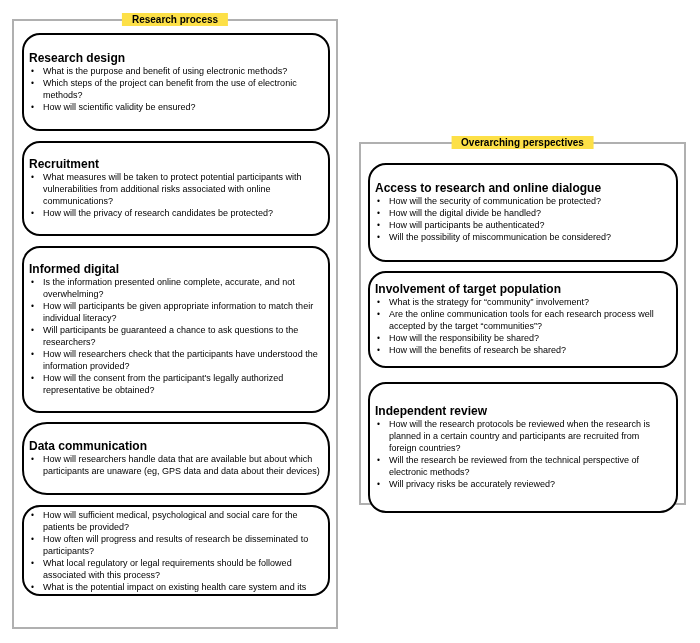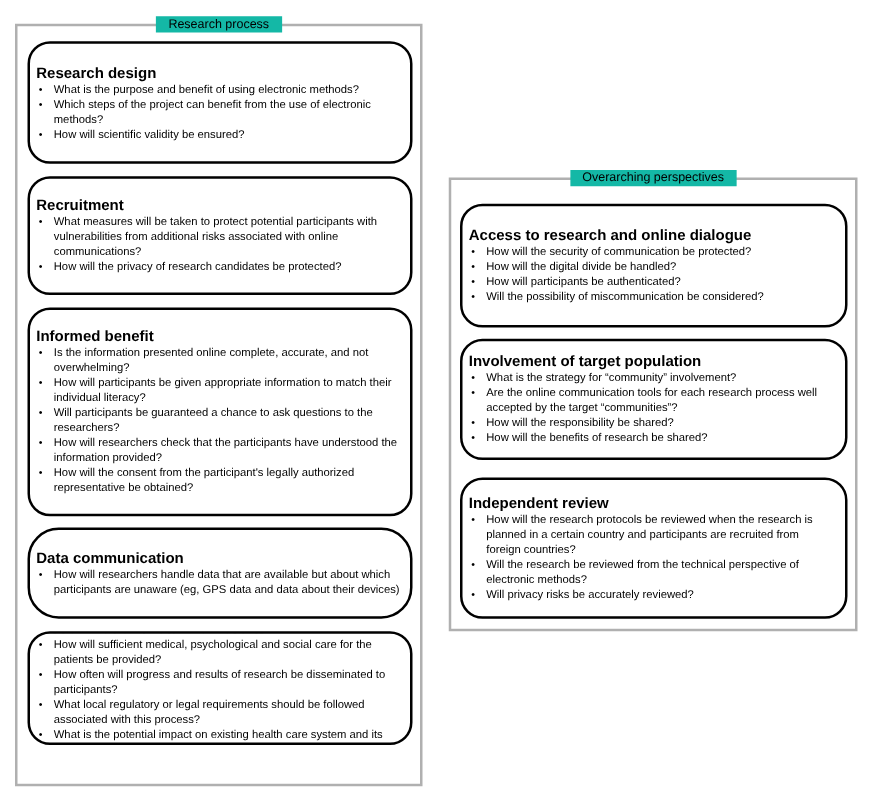--- a/index.html
+++ b/index.html
@@ -21,25 +21,25 @@
     background: #ffffff;
     box-sizing: border-box;
   }
   #left-panel  { left: 12px;  top: 19px;  width: 326px; height: 610px; }
   #right-panel { left: 359px; top: 142px; width: 327px; height: 363px; }
   .panel-title {
     position: absolute;
     top: -8px;
     left: 50%;
     transform: translateX(-50%);
-    background: #14b8a6;
+    background: #fde047;
     padding: 0 10px;
     font-size: 10px;
     line-height: 13px;
-    font-weight: normal;
+    font-weight: bold;
     white-space: nowrap;
     color: #000000;
   }
   .qbox {
     position: absolute;
     box-sizing: border-box;
     border: 2.5px solid #000000;
     border-radius: 18px;
     background: #ffffff;
     display: flex;
@@ -50,21 +50,21 @@
   }
   #left-panel  .qbox { left: 8px; width: 308px; }
   #right-panel .qbox { left: 7px; width: 310px; }
   #box-research-design      { top: 12px;  height: 98px;  }
   #box-recruitment          { top: 120px; height: 95px;  }
   #box-informed-consent     { top: 225px; height: 167px; }
   #box-data-communication   { top: 401px; height: 73px; border-radius: 25px;  }
   #box-dissemination        { top: 484px; height: 91px; }
   #box-access               { top: 19px;  height: 99px; justify-content: center;  }
   #box-involvement          { top: 127px; height: 97px;  }
-  #box-independent-review   { top: 238px; height: 113px; }
+  #box-independent-review   { top: 238px; height: 131px; }
   .qbox-title {
     font-size: 12px;
     line-height: 12px;
     font-weight: bold;
     margin: 0 0 1px 0;
     padding-left: 1px;
   }
   ul.qlist {
     margin: 0;
     padding: 0;
@@ -123,21 +123,21 @@
           </li>
 
           <li>
             <span class="bullet">•</span>
             <span class="li-text">How will the privacy of research candidates be protected?</span>
           </li>
         </ul>
     </div>
 
     <div id="box-informed-consent" class="qbox">
-      <div class="qbox-title">Informed benefit</div>
+      <div class="qbox-title">Informed digital</div>
       <ul class="qlist">
 
           <li>
             <span class="bullet">•</span>
             <span class="li-text">Is the information presented online complete, accurate, and not overwhelming?</span>
           </li>
 
           <li>
             <span class="bullet">•</span>
             <span class="li-text">How will participants be given appropriate information to match their individual literacy?</span>

